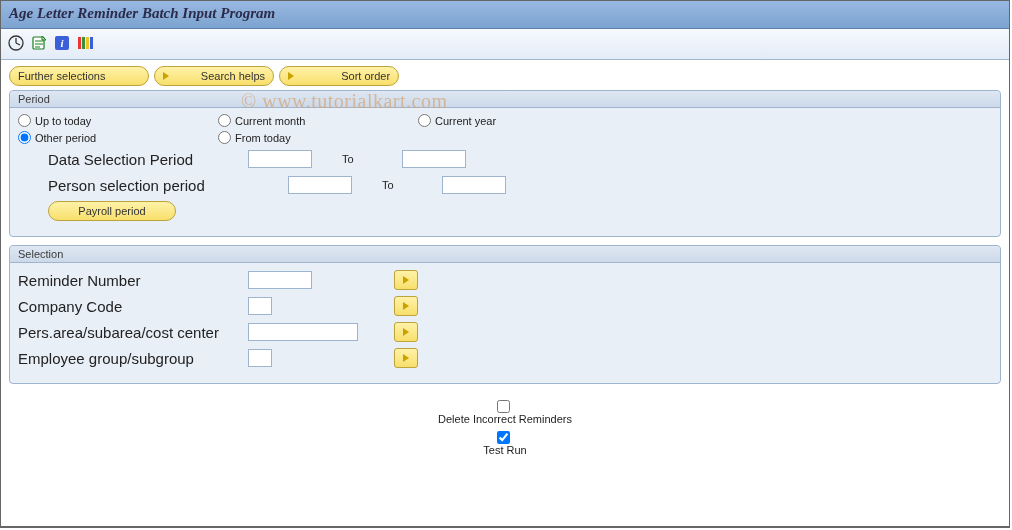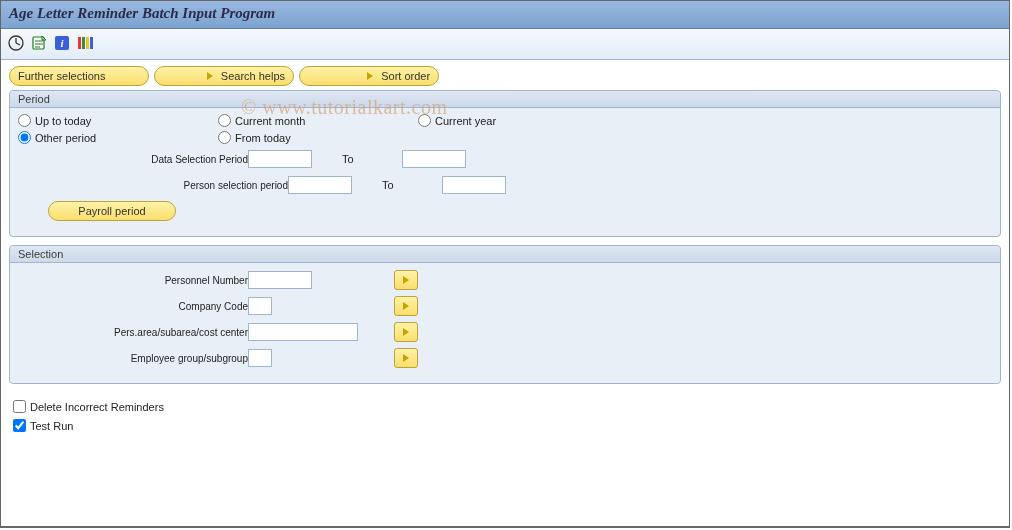--- a/index.html
+++ b/index.html
@@ -61,21 +61,21 @@
     border-radius: 10px;
     padding: 0 8px;
     margin-right: 2px;
     cursor: pointer;
     font-size: 11px;
     color: #333;
     vertical-align: middle;
     box-sizing: border-box;
   }
   .sapbtn.wbtn { width: 140px; justify-content: flex-start; }
-  .sapbtn.wbtn.icon { width: 140px; justify-content: flex-end; }
+  .sapbtn.wbtn.icon { width: 120px; justify-content: space-between; }
   .sapbtn .arr {
     display: inline-block;
     width: 0; height: 0;
     border-top: 4px solid transparent;
     border-bottom: 4px solid transparent;
     border-left: 6px solid #c9a200;
     margin-right: 8px;
   }
   
   .group {
@@ -112,21 +112,21 @@
   .radio-grid input[type=radio] {
     margin: 0 4px 0 0;
   }
   .sub-indent { margin-left: 30px; }
   .row {
     display: flex;
     align-items: center;
     margin-bottom: 4px;
     height: 22px;
   }
-  .row .lbl { width: 230px; font-size: 10px; text-align: right; }
+  .row .lbl { width: 230px; font-size: 15px; }
   .selection .row .lbl { width: 230px; }
   .inp {
     height: 18px;
     border: 1px solid #9fb4cf;
     background: #fff;
     box-sizing: border-box;
     padding: 0 2px;
     font-size: 11px;
   }
   .w64  { width: 64px; }
@@ -151,26 +151,27 @@
     border-left: 6px solid #c9a200;
   }
   
   .checks { padding: 8px 4px 4px 4px; }
   .checks label {
     display: flex;
     align-items: center;
     font-size: 11px;
     margin-bottom: 6px;
     cursor: pointer;
+    flex-direction: column;
   }
   .checks input[type=checkbox] { margin: 0 4px 0 0; }
   
   .watermark {
     position: absolute;
-    top: 36px;
+    top: 30px;
     left: 240px;
     color: rgba(210,165,120,0.7);
     font-family: Georgia, serif;
     font-size: 20px;
     pointer-events: none;
     user-select: none;
     letter-spacing: 0.5px;
   }
   
   .bottom-edge {
@@ -288,21 +289,21 @@
           </div>
         </div>
       </div>
     </div>
 
     <div class="group selection">
       <div class="group-title">Selection</div>
       <div class="group-body" id="selection-body">
 
       <div class="row">
-            <span class="lbl">Personnel Number</span>
+            <span class="lbl">Reminder Number</span>
             <input type="text" class="inp w64" style="">
             <span style="display: inline-block; width: 76px;"></span>
             <span class="mobtn">
               <span class="arr"></span>
             </span>
           </div>
           <div class="row">
             <span class="lbl">Company Code</span>
             <input type="text" class="inp w24" style="">
             <span style="display: inline-block; width: 116px;"></span>

